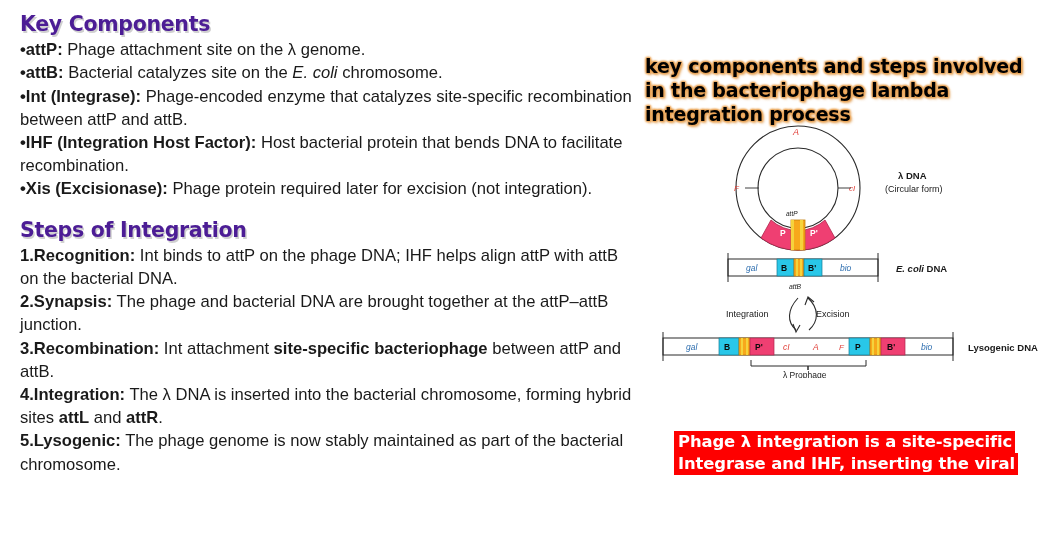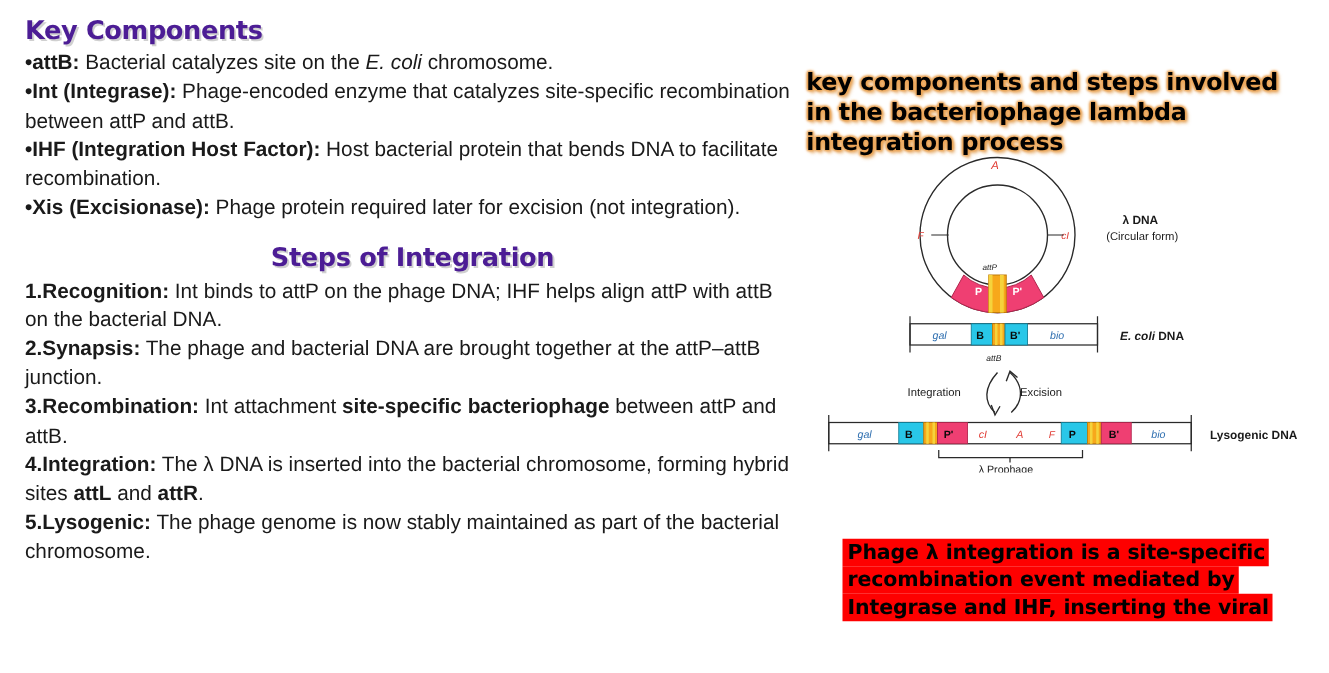--- a/index.html
+++ b/index.html
@@ -24,21 +24,21 @@
   .section-heading {
     font-family: "DejaVu Sans", sans-serif;
     font-weight: bold;
     font-size: 20.5px;
     letter-spacing: -0.3px;
     color: #4c1d95;
     text-shadow: 1.5px 1.5px 0 rgba(150,150,150,0.45);
     margin: 0 0 2px 0;
     line-height: 1.18;
   }
-  #steps-heading { margin-top: 17px; text-align: center; }
+  #steps-heading { margin-top: 17px; }
 
   .body-line {
     font-size: 16.6px;
     line-height: 23.2px;
     color: #1a1a1a;
     margin: 0;
   }
   .body-line b { font-weight: bold; }
   .body-line i { font-style: italic; }
   .bullet-dot { font-weight: bold; }
@@ -78,37 +78,40 @@
   
   #conclusion-box {
     position: absolute;
     left: 29px;
     top: 377px;
     width: 390px;
   }
   .hl-line {
     display: table;
     background: #fe0000;
-    color: #000000;
+    color: #ffffff;
     font-family: "DejaVu Sans", sans-serif;
     font-weight: bold;
     font-size: 16.4px;
     line-height: 21px;
     letter-spacing: -0.1px;
     padding: 0px 3px 1px 4px;
     white-space: pre;
   }
 </style>
 </head>
 <body>
 
 <div id="left-column">
 
   <h2 class="section-heading">Key Components</h2>
 
+  <p class="body-line">
+    <span class="bullet-dot">•</span><b>attP:</b><span> Phage attachment site on the λ genome.</span>
+  </p>
 
   <p class="body-line">
     <span class="bullet-dot">•</span><b>attB:</b><span> Bacterial catalyzes site on the </span><i>E. coli</i><span> chromosome.</span>
   </p>
 
   <p class="body-line">
     <span class="bullet-dot">•</span><b>Int (Integrase):</b><span> Phage-encoded enzyme that catalyzes site-specific recombination between attP and attB.</span>
   </p>
 
   <p class="body-line">
@@ -223,16 +226,15 @@
           <path d="M 98 244 L 98 250 L 155 250 L 155 254 L 155 250 L 213 250 L 213 244" fill="none" stroke="#2a2a2a" stroke-width="1"></path>
           <text x="130" y="262" font-size="8.5" fill="#1a1a1a">λ Prophage</text>
         </g>
         <text x="315" y="235" font-size="9.5" font-weight="bold" fill="#1a1a1a">Lysogenic DNA</text>
       </g>
     </svg>
   </div>
 
   <div id="conclusion-box">
     <div class="hl-line">Phage λ integration is a site-specific</div>
-    <div class="hl-line">recombination event mediated by</div>
     <div class="hl-line">Integrase and IHF, inserting the viral</div>
   </div>
 </div>
 
 </body></html>

